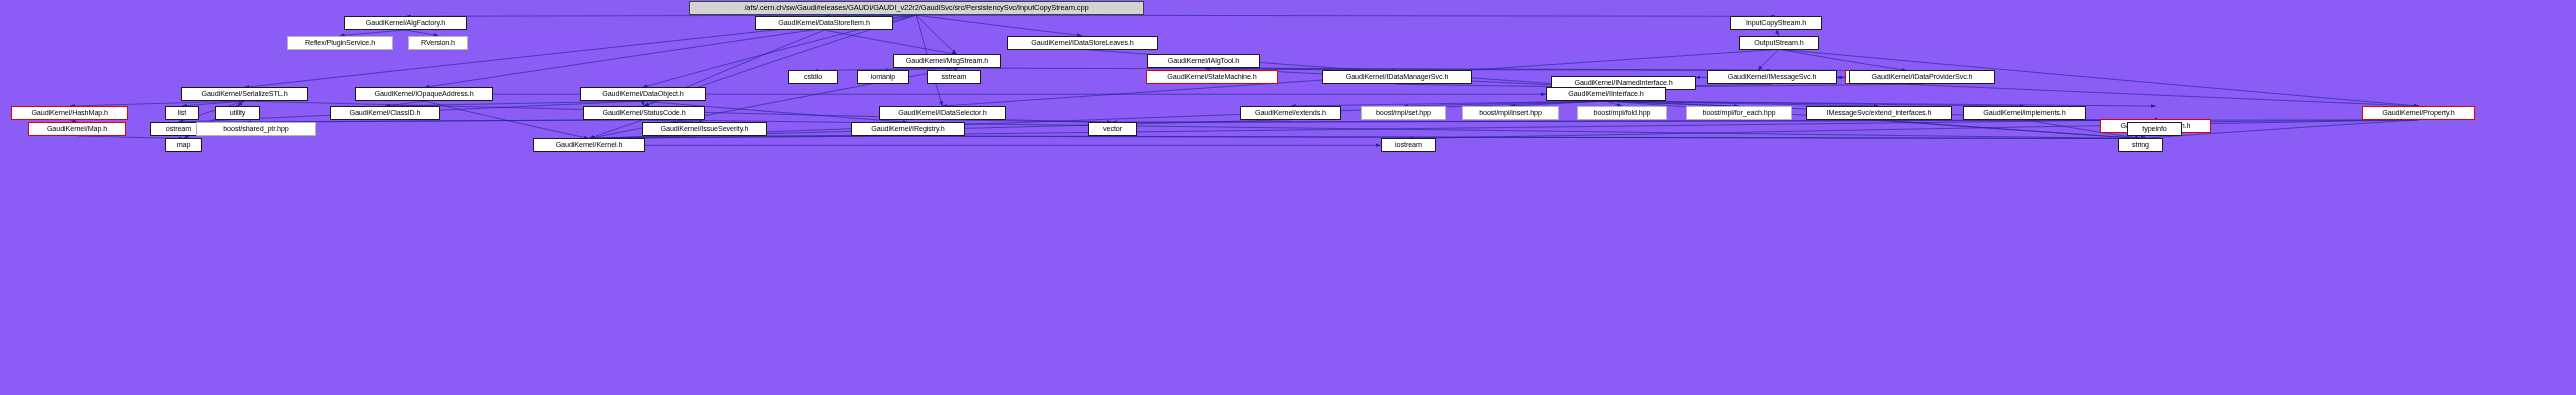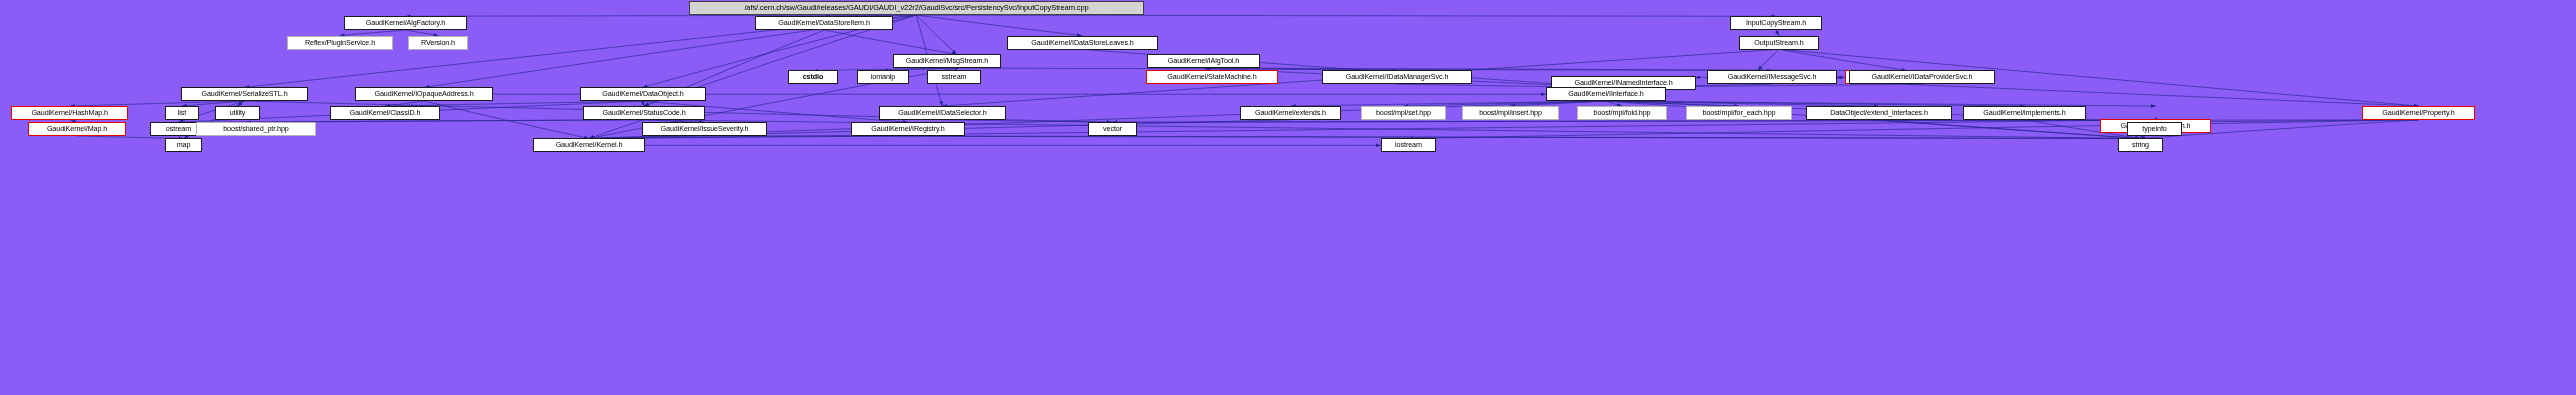--- a/index.html
+++ b/index.html
@@ -179,21 +179,21 @@
       </div>
       <div class="node k-red" style="left: 1845px; top: 70px; width: 123px;">
         <span>GaudiKernel/Algorithm.h</span>
       </div>
       <div class="node k-dark" style="left: 893px; top: 54px; width: 108px;">
         <span>GaudiKernel/MsgStream.h</span>
       </div>
       <div class="node k-dark" style="left: 1147px; top: 54px; width: 113px;">
         <span>GaudiKernel/IAlgTool.h</span>
       </div>
-      <div class="node k-dark" style="left: 788px; top: 70px; width: 50px; font-weight: bold;">
+      <div class="node k-dark" style="left: 788px; top: 70px; width: 50px;">
         <span>cstdio</span>
       </div>
       <div class="node k-dark" style="left: 857px; top: 70px; width: 52px;">
         <span>iomanip</span>
       </div>
       <div class="node k-dark" style="left: 927px; top: 70px; width: 54px;">
         <span>sstream</span>
       </div>
       <div class="node k-red" style="left: 1146px; top: 70px; width: 132px;">
         <span>GaudiKernel/StateMachine.h</span>
@@ -249,21 +249,21 @@
       <div class="node k-grey" style="left: 1462px; top: 106px; width: 97px;">
         <span>boost/mpl/insert.hpp</span>
       </div>
       <div class="node k-grey" style="left: 1577px; top: 106px; width: 90px;">
         <span>boost/mpl/fold.hpp</span>
       </div>
       <div class="node k-grey" style="left: 1686px; top: 106px; width: 106px;">
         <span>boost/mpl/for_each.hpp</span>
       </div>
       <div class="node k-dark" style="left: 1806px; top: 106px; width: 146px;">
-        <span>DataObject/extend_interfaces.h</span>
+        <span>IMessageSvc/extend_interfaces.h</span>
       </div>
       <div class="node k-dark" style="left: 1963px; top: 106px; width: 123px;">
         <span>GaudiKernel/implements.h</span>
       </div>
       <div class="node k-red" style="left: 2100px; top: 119px; width: 111px;">
         <span>GaudiKernel/System.h</span>
       </div>
       <div class="node k-red" style="left: 2362px; top: 106px; width: 113px;">
         <span>GaudiKernel/Property.h</span>
       </div>

